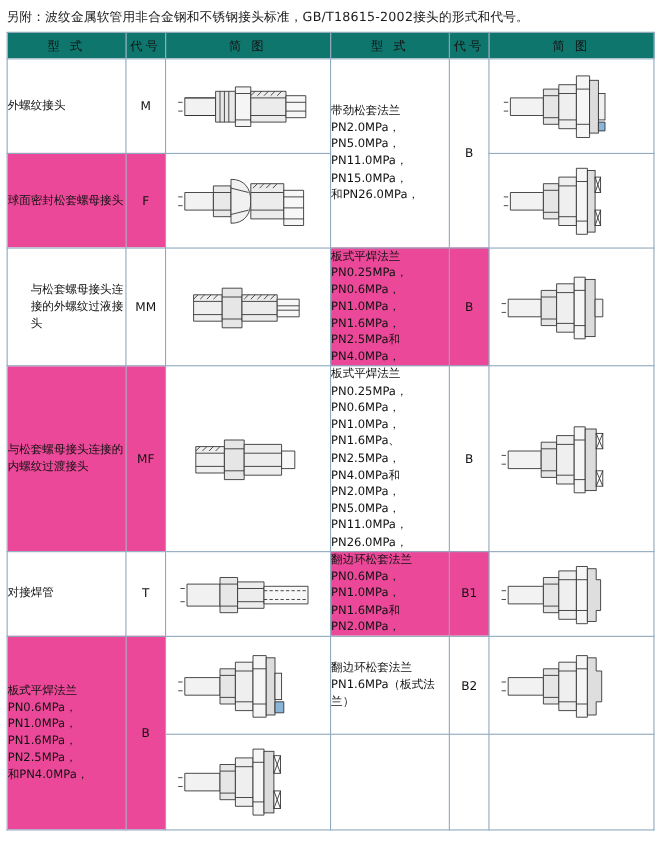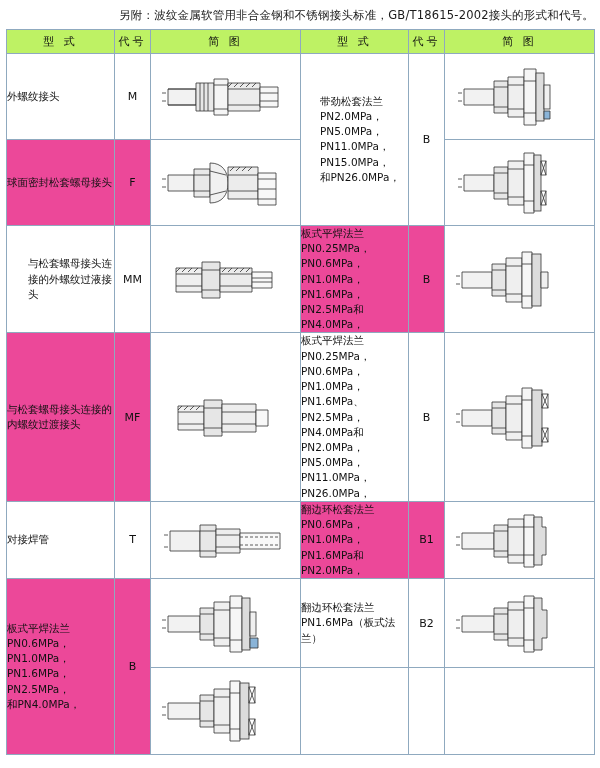--- a/index.html
+++ b/index.html
@@ -14,35 +14,34 @@
     width: 600px; height: 768px;
     background: #ffffff;
     overflow: hidden;
   }
   .caption {
     padding: 8px 6px 6px 6px;
     font-size: 11.5px;
     color: #1a1a1a;
     line-height: 1.3;
     letter-spacing: 0.2px;
-    text-align: right;
   }
   table.main {
     border-collapse: collapse;
     width: 588px;
     margin: 0 6px;
     table-layout: fixed;
   }
   table.main td, table.main th {
     border: 1px solid #8fa9bf;
     vertical-align: middle;
     padding: 0;
   }
   thead th {
-    background: #bef264;
+    background: #0f766e;
     height: 24px;
     font-size: 11px;
     font-weight: normal;
     color: #111;
     letter-spacing: 3px;
   }
   .col-type { width: 108px; }
   .col-code { width: 36px; }
   .col-fig  { width: 150px; }
   .cell-type {
@@ -101,21 +100,21 @@
               <path d="M58 26 L72 26 M58 50 L72 50"></path>
               <path d="M72 24 L72 52 L104 52 L104 24 Z" fill="#ececec"></path>
               <path d="M72 30 L104 30 M72 46 L104 46"></path>
               <path d="M76 24 L72 28 M82 24 L78 28 M88 24 L84 28 M94 24 L90 28 M100 24 L96 28"></path>
               <path d="M104 28 L104 48 L122 48 L122 28 Z" fill="#f7f7f7"></path>
               <path d="M104 34 L122 34 M104 42 L122 42"></path>
               <path d="M6 34 L12 34 M6 42 L12 42" stroke-dasharray="4 2"></path>
             </g>
           </svg>
         </td>
-        <td class="cell-type plain" rowspan="2" style="white-space:pre-line; vertical-align:middle;padding-left:19px;">带劲松套法兰
+        <td class="cell-type plain" rowspan="2" style="white-space:pre-line; vertical-align:middle;">带劲松套法兰
 PN2.0MPa，PN5.0MPa，
 PN11.0MPa，PN15.0MPa，
 和PN26.0MPa，</td>
         <td class="cell-code plain" rowspan="2">B</td>
         <td class="cell-fig">
           <svg width="140" height="74" viewBox="0 0 140 74">
             <g fill="none" stroke="#333" stroke-width="0.8">
               <path d="M14 30 L14 46 L44 46 L44 30 Z" fill="#f2f2f2"></path>
               <path d="M44 22 L44 54 L58 54 L58 22 Z" fill="#e6e6e6"></path>
               <path d="M44 28 L58 28 M44 48 L58 48"></path>

